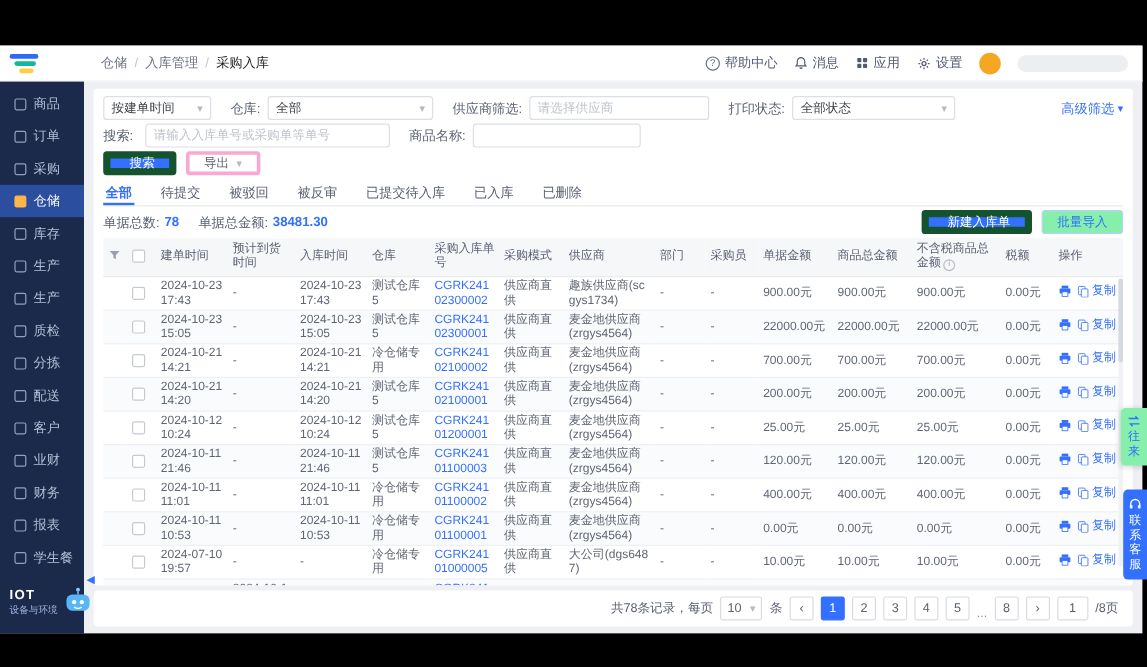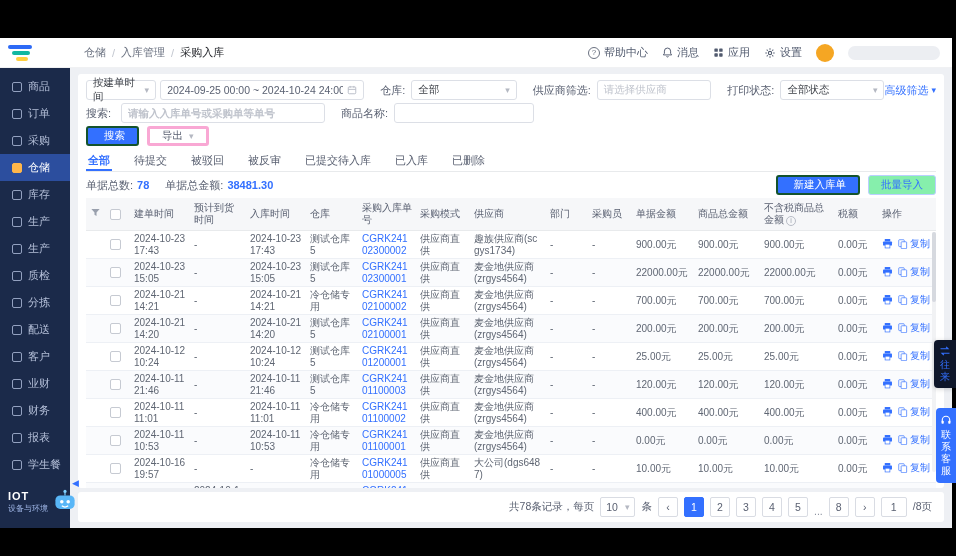--- a/index.html
+++ b/index.html
@@ -49,25 +49,25 @@
   .caret{color:#b4b8c2;font-size:9px;margin-left:auto;}
   .caret.inline{margin-left:3px;}
   .caret.blue{color:#3370ff;}
   .w-timetype{width:90px;}
   .w-date{width:204px;margin-left:4px;}
   .w-wh{width:138px;}
   .w-sup{width:150px;}
   .w-print{width:136px;}
   .fin{height:20px;border:1px solid #dcdfe6;border-radius:3px;padding:0 6px;font-size:10.5px;color:#3b3f46;outline:none;}
   .fin::placeholder{color:#bfc3cc;}
-  .w-search{width:204px;margin-left:4px;font-weight:bold;}
+  .w-search{width:204px;margin-left:4px;}
   .w-prod{width:140px;}
   .adv{margin-left:auto;color:#3370ff;display:flex;align-items:center;cursor:pointer;white-space:nowrap;}
   .btn{height:20px;border-radius:3px;font-size:10.5px;padding:0 12px;cursor:pointer;display:inline-flex;align-items:center;gap:3px;}
-  .btn.primary{background:#3370ff;border:2px solid #14532d;color:#fff;padding-left:16px;}
+  .btn.primary{background:#3370ff;border:6px solid #14532d;color:#fff;padding-left:16px;}
   .btn.plain{background:#fff;border:3px solid #f9a8d4;color:#5a6172;margin-left:8px;}
   .btn.light{background:#86efac;border:1px solid #b9d0ff;color:#3370ff;margin-left:8px;}
   
   .tabs{display:flex;gap:20px;border-bottom:1px solid #e8eaec;font-size:11px;color:#5a6172;height:22px;flex:none;margin-top:1px;}
   .tab{cursor:pointer;padding:3px 2px 0;}
   .tab.active{color:#3370ff;border-bottom:2px solid #3370ff;font-weight:bold;}
   .summary{display:flex;align-items:center;height:26px;font-size:11px;color:#5a6172;flex:none;}
   .sum-num{color:#3370ff;font-weight:bold;margin:0 16px 0 4px;}
   .spacer{flex:1;}
   
@@ -85,21 +85,21 @@
   .pagebar{background:#fff;border-radius:3px;margin-top:4px;height:30px;display:flex;align-items:center;justify-content:flex-end;gap:6px;padding:0 12px;font-size:10.5px;color:#5a6172;flex:none;}
   .pg-select{height:20px;border:1px solid #d9dce3;border-radius:2px;display:inline-flex;align-items:center;padding:0 5px;gap:4px;cursor:pointer;}
   .pg-btn{min-width:20px;height:20px;border:1px solid #d9dce3;border-radius:2px;background:#fff;display:inline-flex;align-items:center;justify-content:center;cursor:pointer;color:#5a6172;}
   .pages{display:inline-flex;gap:6px;}
   .pg-num{min-width:20px;height:20px;border:1px solid #d9dce3;border-radius:2px;background:#fff;display:inline-flex;align-items:center;justify-content:center;padding:0 3px;cursor:pointer;}
   .pg-num.active{background:#3370ff;border-color:#3370ff;color:#fff;}
   .pg-ell{display:inline-flex;align-items:flex-end;color:#8a919f;}
   .pg-jump{width:26px;height:20px;border:1px solid #d9dce3;border-radius:2px;display:inline-flex;align-items:center;justify-content:center;cursor:text;}
   
   .collapse{position:absolute;left:72px;top:478px;color:#3370ff;font-size:9px;cursor:pointer;}
-  .float-ledger{position:absolute;right:0;top:340px;width:22px;background:#0f172a;border-radius:4px 0 0 4px;box-shadow:0 1px 5px rgba(0,0,0,.18);padding:5px 0;display:flex;flex-direction:column;align-items:center;gap:2px;cursor:pointer;}
+  .float-ledger{position:absolute;right:0;top:340px;width:22px;background:#86efac;border-radius:4px 0 0 4px;box-shadow:0 1px 5px rgba(0,0,0,.18);padding:5px 0;display:flex;flex-direction:column;align-items:center;gap:2px;cursor:pointer;}
   .float-contact{position:absolute;right:0;top:408px;width:20px;background:#3370ff;color:#fff;border-radius:4px 0 0 4px;padding:6px 0;display:flex;flex-direction:column;align-items:center;gap:3px;cursor:pointer;}
   .vtext{width:12px;font-size:10px;line-height:12px;text-align:center;word-break:break-all;}
   .float-ledger .vtext{color:#3370ff;}
   .vscroll{position:absolute;right:0;top:34px;width:4px;height:240px;background:#f1f2f4;border-radius:2px;}
   .vthumb{width:4px;height:70px;background:#d6d9df;border-radius:2px;cursor:grab;}
 </style>
 </head>
 <body>
 
 <div class="stage">
@@ -243,29 +243,20 @@
       </aside>
 
       <main class="main">
         <section class="card">
 
           <div class="frow">
             <div class="fbox w-timetype">
                 <span>按建单时间</span>
                 <span class="caret">▾</span>
               </div>
-            <div class="fbox w-date">
-                <span class="dim">2024-09-25 00:00 ~ 2024-10-24 24:00</span>
-                <span class="svgi" style="margin-left:auto">
-                  <svg width="10" height="10" viewBox="0 0 16 16">
-                    <rect x="2" y="3" width="12" height="11" rx="1.5" fill="none" stroke="#b9bdc7" stroke-width="1.5"></rect>
-                    <path d="M5 1.5v3M11 1.5v3M2 7h12" stroke="#b9bdc7" stroke-width="1.5"></path>
-                  </svg>
-                </span>
-              </div>
             <label class="flabel">仓库:</label>
             <div class="fbox w-wh">
                 <span>全部</span>
                 <span class="caret">▾</span>
               </div>
             <label class="flabel">供应商筛选:</label>
             <div class="fbox w-sup">
                 <span class="ph">请选择供应商</span>
               </div>
             <label class="flabel">打印状态:</label>
@@ -595,21 +586,21 @@
                         <svg width="11" height="11" viewBox="0 0 16 16" fill="none">
                           <rect x="2.5" y="2.5" width="8" height="10" rx="1" stroke="#3370ff"></rect>
                           <rect x="6" y="5.5" width="8" height="10" rx="1" fill="#fff" stroke="#3370ff"></rect>
                         </svg>
                         <span>复制</span>
                       </span></td>
                   </tr>
                   <tr>
                     <td></td>
                     <td><span class="cb"></span></td>
-                    <td>2024-10-16 19:57</td>
+                    <td>2024-07-10 19:57</td>
                     <td>-</td>
                     <td>-</td>
                     <td>冷仓储专用</td>
                     <td><span class="link">CGRK24101000005</span></td>
                     <td>供应商直供</td>
                     <td>大公司(dgs6487)</td>
                     <td>-</td>
                     <td>-</td>
                     <td class="num">10.00元</td>
                     <td class="num">10.00元</td>

